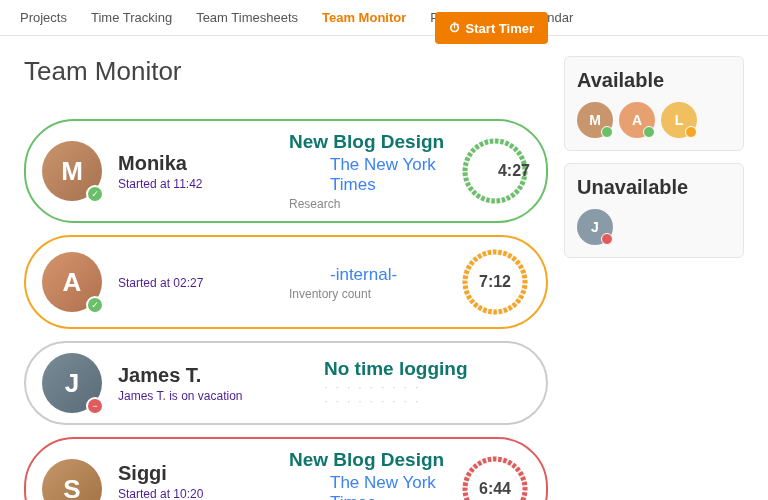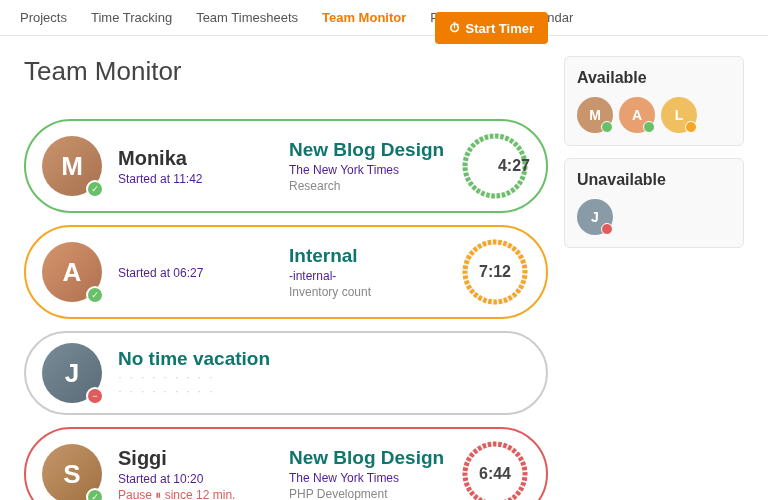--- a/index.html
+++ b/index.html
@@ -86,21 +86,21 @@
     }
 
     
     .card-info { flex: 1; }
     .card-name { font-size: 20px; font-weight: 600; color: #333; }
     .card-sub { font-size: 12px; color: #4c1d95; margin-top: 2px; }
     .card-sub-red { font-size: 12px; color: #e05c5c; margin-top: 2px; }
 
     .card-project { flex: 1; }
     .project-title { font-size: 19px; font-weight: 600; color: #0f766e; }
-    .project-sub { font-size: 12px; color: #4c1d95; margin-top: 2px; }
+    .project-sub { font-size: 17px; color: #3b82f6; margin-top: 2px; margin-left: 41px; }
     .project-task { font-size: 12px; color: #888; margin-top: 2px; }
     .project-dots { color: #ccc; font-size: 12px; letter-spacing: 2px; }
 
     
     .timer-wrap {
       position: relative;
       width: 70px;
       height: 70px;
       flex-shrink: 0;
       display: flex;
@@ -121,21 +121,21 @@
 
     
     .panel {
       background: #f9f9f9;
       border: 1px solid #e5e5e5;
       border-radius: 6px;
       padding: 12px;
       margin-bottom: 12px;
     }
     .panel-title {
-      font-size: 16px;
+      font-size: 20px;
       font-weight: 600;
       color: #333;
       margin-bottom: 10px;
     }
     .panel-avatars {
       display: flex;
       gap: 6px;
     }
     .mini-avatar {
       width: 36px;
@@ -216,46 +216,49 @@
         <div class="team-card orange">
     <div class="avatar-wrap">
       <div class="avatar" style="background: linear-gradient(135deg, #d4956c, #b07050); color: #fff; font-size: 26px; font-weight: 700;">
         A
       </div>
       <div class="avatar-badge" style="background: #6abf69; bottom:-2px; right:-2px; font-size:9px;">
         ✓
       </div>
     </div>
     <div class="card-info">
-      <div class="card-sub">Started at 06:27</div>
+      <div class="card-sub">Started at 02:27</div>
     </div>
     <div class="card-project">
-      <div class="project-title">Internal</div>
       <div class="project-sub">-internal-</div>
       <div class="project-task">Inventory count</div>
     </div>
     <div class="timer-wrap" style="position:relative;width:70px;height:70px;display:flex;align-items:center;justify-content:center;flex-shrink:0;">
       <svg width="70" height="70" viewBox="0 0 70 70" style="position:absolute;top:0;left:0;">
         <circle cx="35" cy="35" r="30" fill="none" stroke="#f0f0f0" stroke-width="5"></circle>
         <circle cx="35" cy="35" r="30" fill="none" stroke="#f5a623" stroke-width="5" stroke-dasharray="3.4033920413889422 1.8325957145940457" stroke-dashoffset="75.39822368615503" transform="rotate(-90 35 35)"></circle>
       </svg>
       <span class="timer-text">7:12</span>
     </div>
   </div>
         <div class="team-card gray">
     <div class="avatar-wrap">
       <div class="avatar" style="background: linear-gradient(135deg, #7a8b98, #5a6b78); color: #fff; font-size: 26px; font-weight: 700;">
         J
       </div>
       <div class="avatar-badge" style="background: #e05c5c; bottom:-2px; right:-2px; font-size:9px;">
         −
       </div>
     </div>
+    <div class="card-info">
+      <div class="card-name">James T.</div>
+      <div class="card-sub">James T. is on vacation</div>
+    </div>
     <div class="card-project">
-      <div class="project-title">No time vacation</div>
+      <div class="project-title">No time logging</div>
       <div class="project-dots">· · · · · · · · ·</div>
       <div class="project-dots">· · · · · · · · ·</div>
     </div>
   </div>
         <div class="team-card red">
     <div class="avatar-wrap">
       <div class="avatar" style="background: linear-gradient(135deg, #c4966a, #a07040); color: #fff; font-size: 26px; font-weight: 700;">
         S
       </div>
       <div class="avatar-badge" style="background: #6abf69; bottom:-2px; right:-2px; font-size:9px;">

